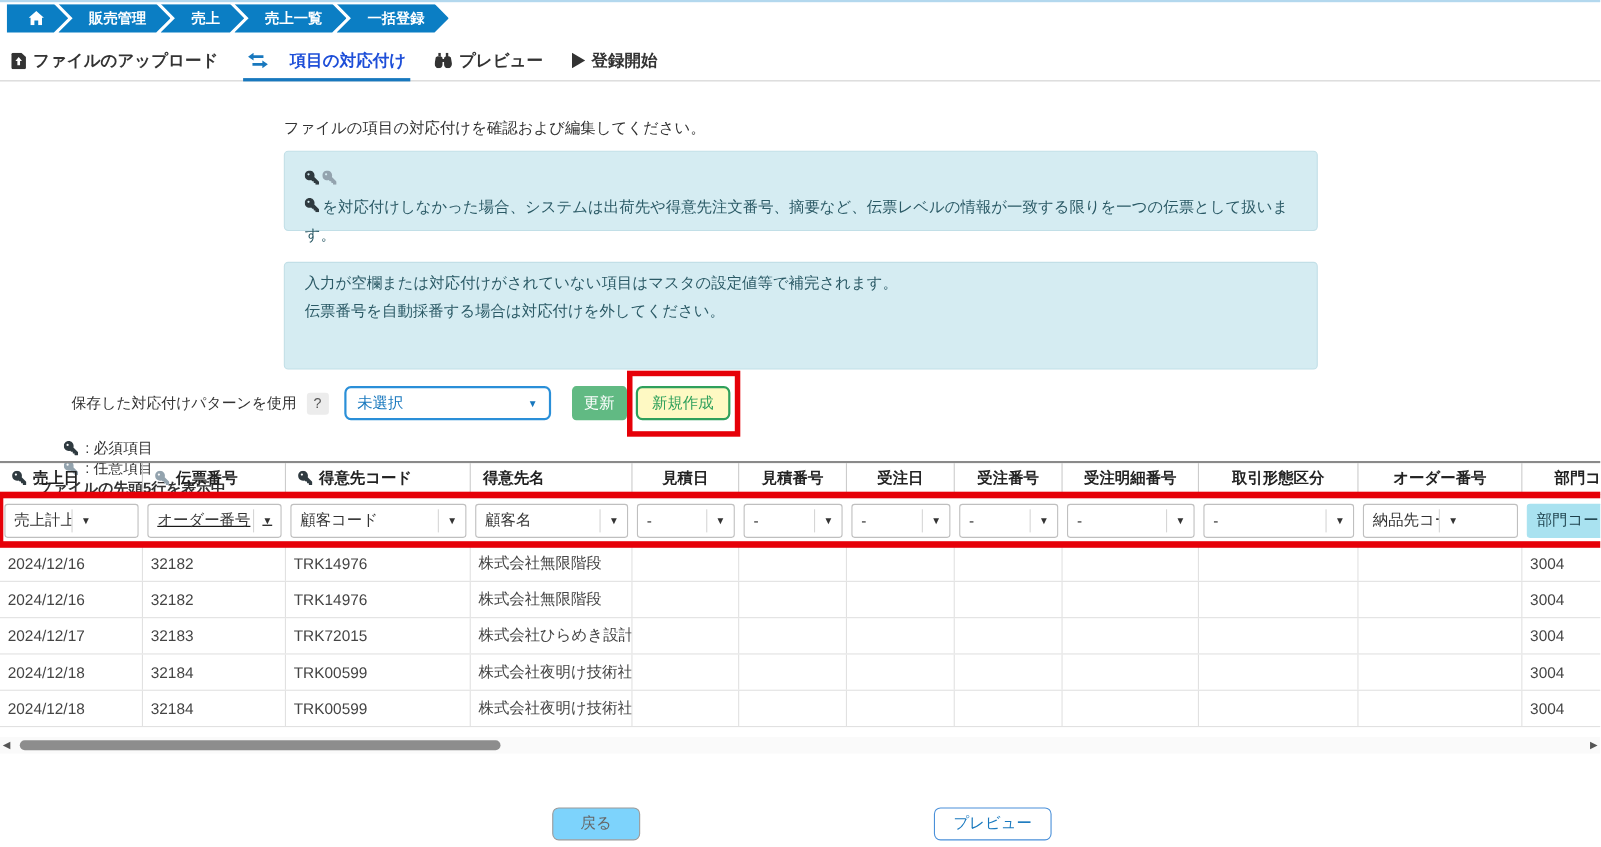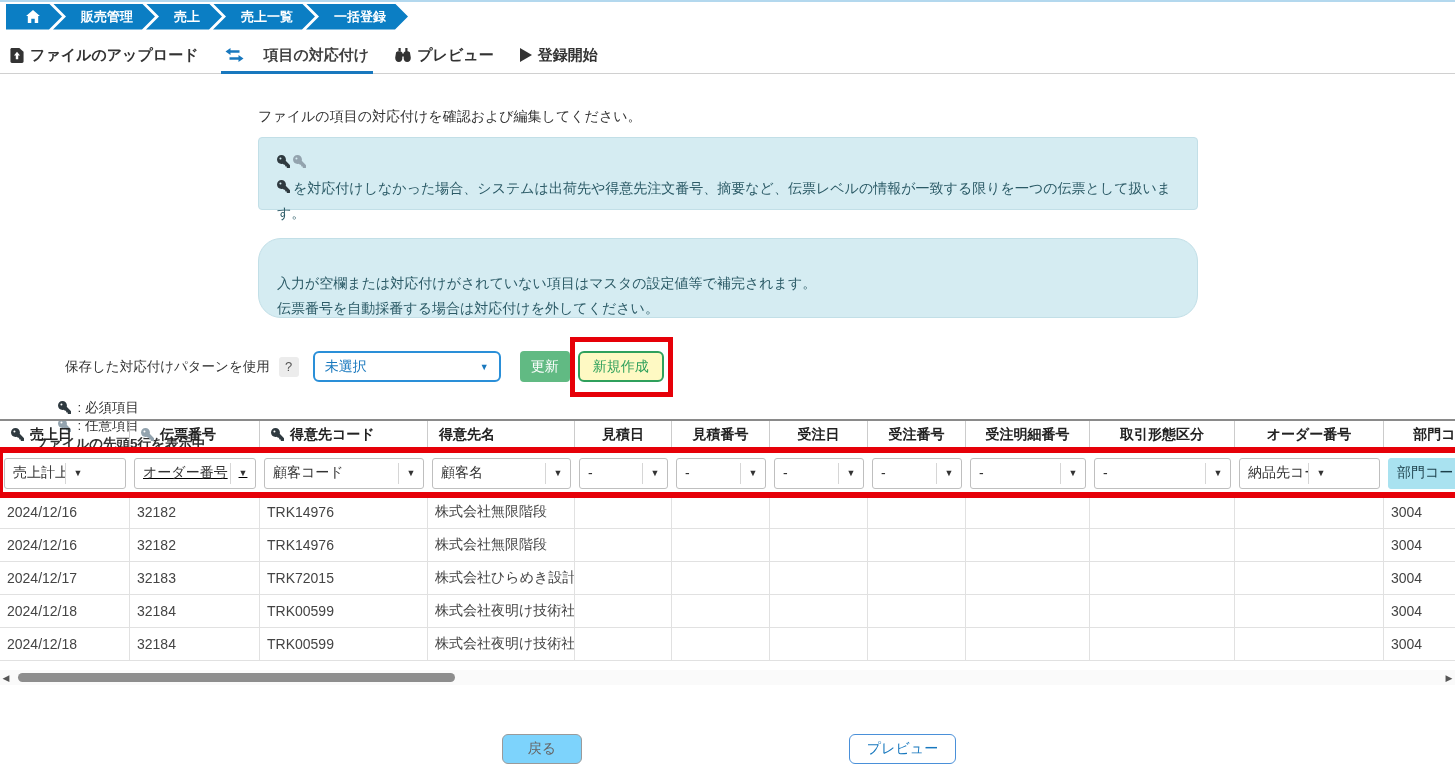--- a/index.html
+++ b/index.html
@@ -16,29 +16,29 @@
   .bc-seg.first { clip-path:polygon(0 0, calc(100% - 13px) 0, 100% 50%, calc(100% - 13px) 100%, 0 100%);
     margin-left:0; padding-left:20px; }
   .bc-seg svg { vertical-align:-2px; }
 
   
   .tab-bar { position:absolute; top:37px; left:0; width:100%; height:37px;
     border-bottom:1px solid #d0d0d0; display:flex; align-items:center; gap:26px; padding-left:10px; }
   .tab { display:flex; align-items:center; gap:6px; font-size:15px; font-weight:bold; color:#333;
     height:36px; position:relative; cursor:pointer; }
   .tab .t-ico { display:inline-flex; align-items:center; }
-  .tab.active { color:#404040;gap:20px; }
+  .tab.active { color:#1d4ed8;gap:20px; }
   .tab.active::after { content:""; position:absolute; left:-4px; right:-4px; bottom:-1px; height:3px; background:#1878be; }
 
   
   .instruction { position:absolute; left:258px; top:108px; font-size:14px; color:#333; }
   .infobox { position:absolute; left:258px; width:940px; background:#d5ecf2; border:1px solid #c2dfe7;
     border-radius:4px; color:#2b5a66; font-size:14px; padding:15px 18px; line-height:25px; }
   .infobox.b1 { top:137px; height:73px; padding-top:13px; }
-  .infobox.b2 { top:238px; height:80px; padding-top:32px;border-radius:23px; }
+  .infobox.b2 { top:238px; height:98px; padding-top:6px; }
   .key-inline { display:inline-block; margin:0 3px -1px 0; }
 
   
   .pattern-row { position:absolute; left:65px; top:350px; height:33px; display:flex; align-items:center; }
   .pattern-label { font-size:13.5px; color:#333; }
   .help-badge { width:20px; height:20px; background:#ececec; border-radius:3px; color:#555;
     font-size:13px; display:flex; align-items:center; justify-content:center; margin:0 14px 0 9px; cursor:pointer; }
   .pattern-select { width:188px; height:31px; border:2px solid #2a8fd8; border-radius:6px; background:#fff;
     color:#1878be; font-size:14px; display:flex; align-items:center; padding-left:10px; position:relative; cursor:pointer; }
   .pattern-select .caret { position:absolute; right:10px; font-size:9px; color:#1878be; }

